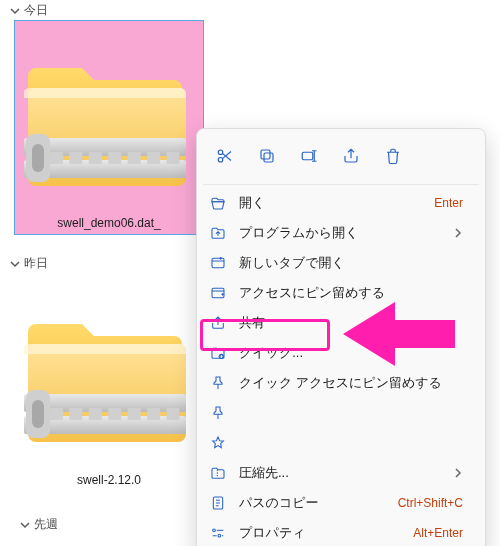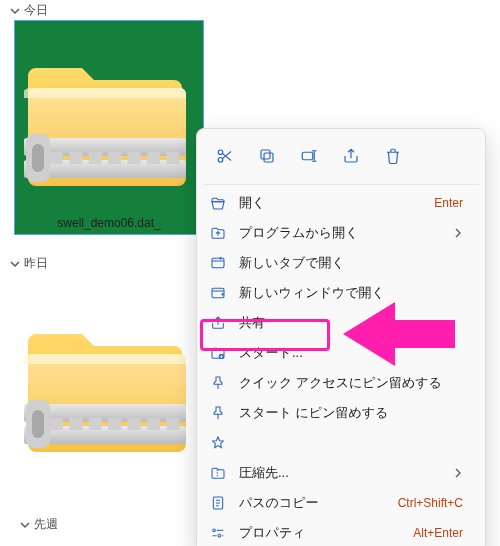--- a/index.html
+++ b/index.html
@@ -34,21 +34,21 @@
   width: 190px;
   height: 215px;
   display: flex;
   flex-direction: column;
   align-items: center;
   justify-content: flex-end;
   text-align: center;
   overflow: hidden;
 }
 .zip-tile.selected {
-  background: #15803d;
+  background: #f9a8d4;
   border: 1px solid #5aa7e8;
   box-sizing: border-box;
 }
 .zip-tile .icon-wrap {
   flex: 1;
   display: flex;
   align-items: center;
   justify-content: center;
   width: 100%;
 }
@@ -204,20 +204,21 @@
   </span>
   <span>昨日</span>
 </div>
 
 <div class="zip-tile" style="left:14px; top:276px;">
   <div class="icon-wrap zip-folder">
     <svg viewBox="0 0 170 160">
         <use href="#zip-folder-icon"></use>
       </svg>
   </div>
+  <div class="filename">swell-2.12.0</div>
 </div>
 
 <div class="group-header" style="left:20px; top:516px;">
   <span class="chevron">
     <svg width="10" height="10" viewBox="0 0 10 10">
         <path d="M1 3 L5 7 L9 3" fill="none" stroke="currentColor" stroke-width="1.5"></path>
       </svg>
   </span>
   <span>先週</span>
 </div>
@@ -295,60 +296,59 @@
   </div>
 
   <div class="ctx-item">
     <span class="mi-icon">
       <svg width="16" height="16" viewBox="0 0 24 24" fill="none" stroke="currentColor" stroke-width="1.6">
           <rect x="3" y="5" width="18" height="14" rx="2"></rect>
           <path d="M3 9 h18"></path>
           <path d="M17 14 h4 M19 12 v4" stroke-width="1.6"></path>
         </svg>
     </span>
-    <span class="mi-label">新しいウィンドウで開く</span>
+    <span class="mi-label">アクセスにピン留めする</span>
   </div>
 
   <div class="ctx-item">
     <span class="mi-icon">
       <svg width="16" height="16" viewBox="0 0 24 24" fill="none" stroke="currentColor" stroke-width="1.6">
           <path d="M4 12 v6 a2 2 0 0 0 2 2 h12 a2 2 0 0 0 2 -2 v-6"></path>
           <path d="M12 3 v12 M8 7 l4 -4 l4 4"></path>
         </svg>
     </span>
     <span class="mi-label">共有</span>
   </div>
 
   <div class="ctx-item">
     <span class="mi-icon">
       <svg width="16" height="16" viewBox="0 0 24 24" fill="none" stroke="currentColor" stroke-width="1.6">
           <path d="M3 7 a2 2 0 0 1 2 -2 h5 l2 2 h7 a2 2 0 0 1 2 2 v9 a2 2 0 0 1 -2 2 H5 a2 2 0 0 1 -2 -2 z"></path>
           <circle cx="17" cy="17" r="4" fill="#2a65c4" stroke="none"></circle>
           <path d="M17 15 v4 M15 17 l2 2 l2 -2" stroke="#fff" stroke-width="1.4"></path>
         </svg>
     </span>
-    <span class="mi-label">スタート...</span>
+    <span class="mi-label">クイック...</span>
   </div>
 
   <div class="ctx-item">
     <span class="mi-icon">
       <svg width="16" height="16" viewBox="0 0 24 24" fill="none" stroke="currentColor" stroke-width="1.6">
           <path d="M9 3 h6 v6 l3 3 v2 H6 v-2 l3 -3 z M12 14 v7"></path>
         </svg>
     </span>
     <span class="mi-label">クイック アクセスにピン留めする</span>
   </div>
 
   <div class="ctx-item">
     <span class="mi-icon">
       <svg width="16" height="16" viewBox="0 0 24 24" fill="none" stroke="currentColor" stroke-width="1.6">
           <path d="M9 3 h6 v6 l3 3 v2 H6 v-2 l3 -3 z M12 14 v7"></path>
         </svg>
     </span>
-    <span class="mi-label">スタート にピン留めする</span>
   </div>
 
   <div class="ctx-item">
     <span class="mi-icon">
       <svg width="16" height="16" viewBox="0 0 24 24" fill="none" stroke="currentColor" stroke-width="1.6">
           <path d="M12 3 l2.5 5.5 L20 9 l-4 4 l1 6 l-5 -3 l-5 3 l1 -6 l-4 -4 l5.5 -0.5 z"></path>
         </svg>
     </span>
   </div>
 

